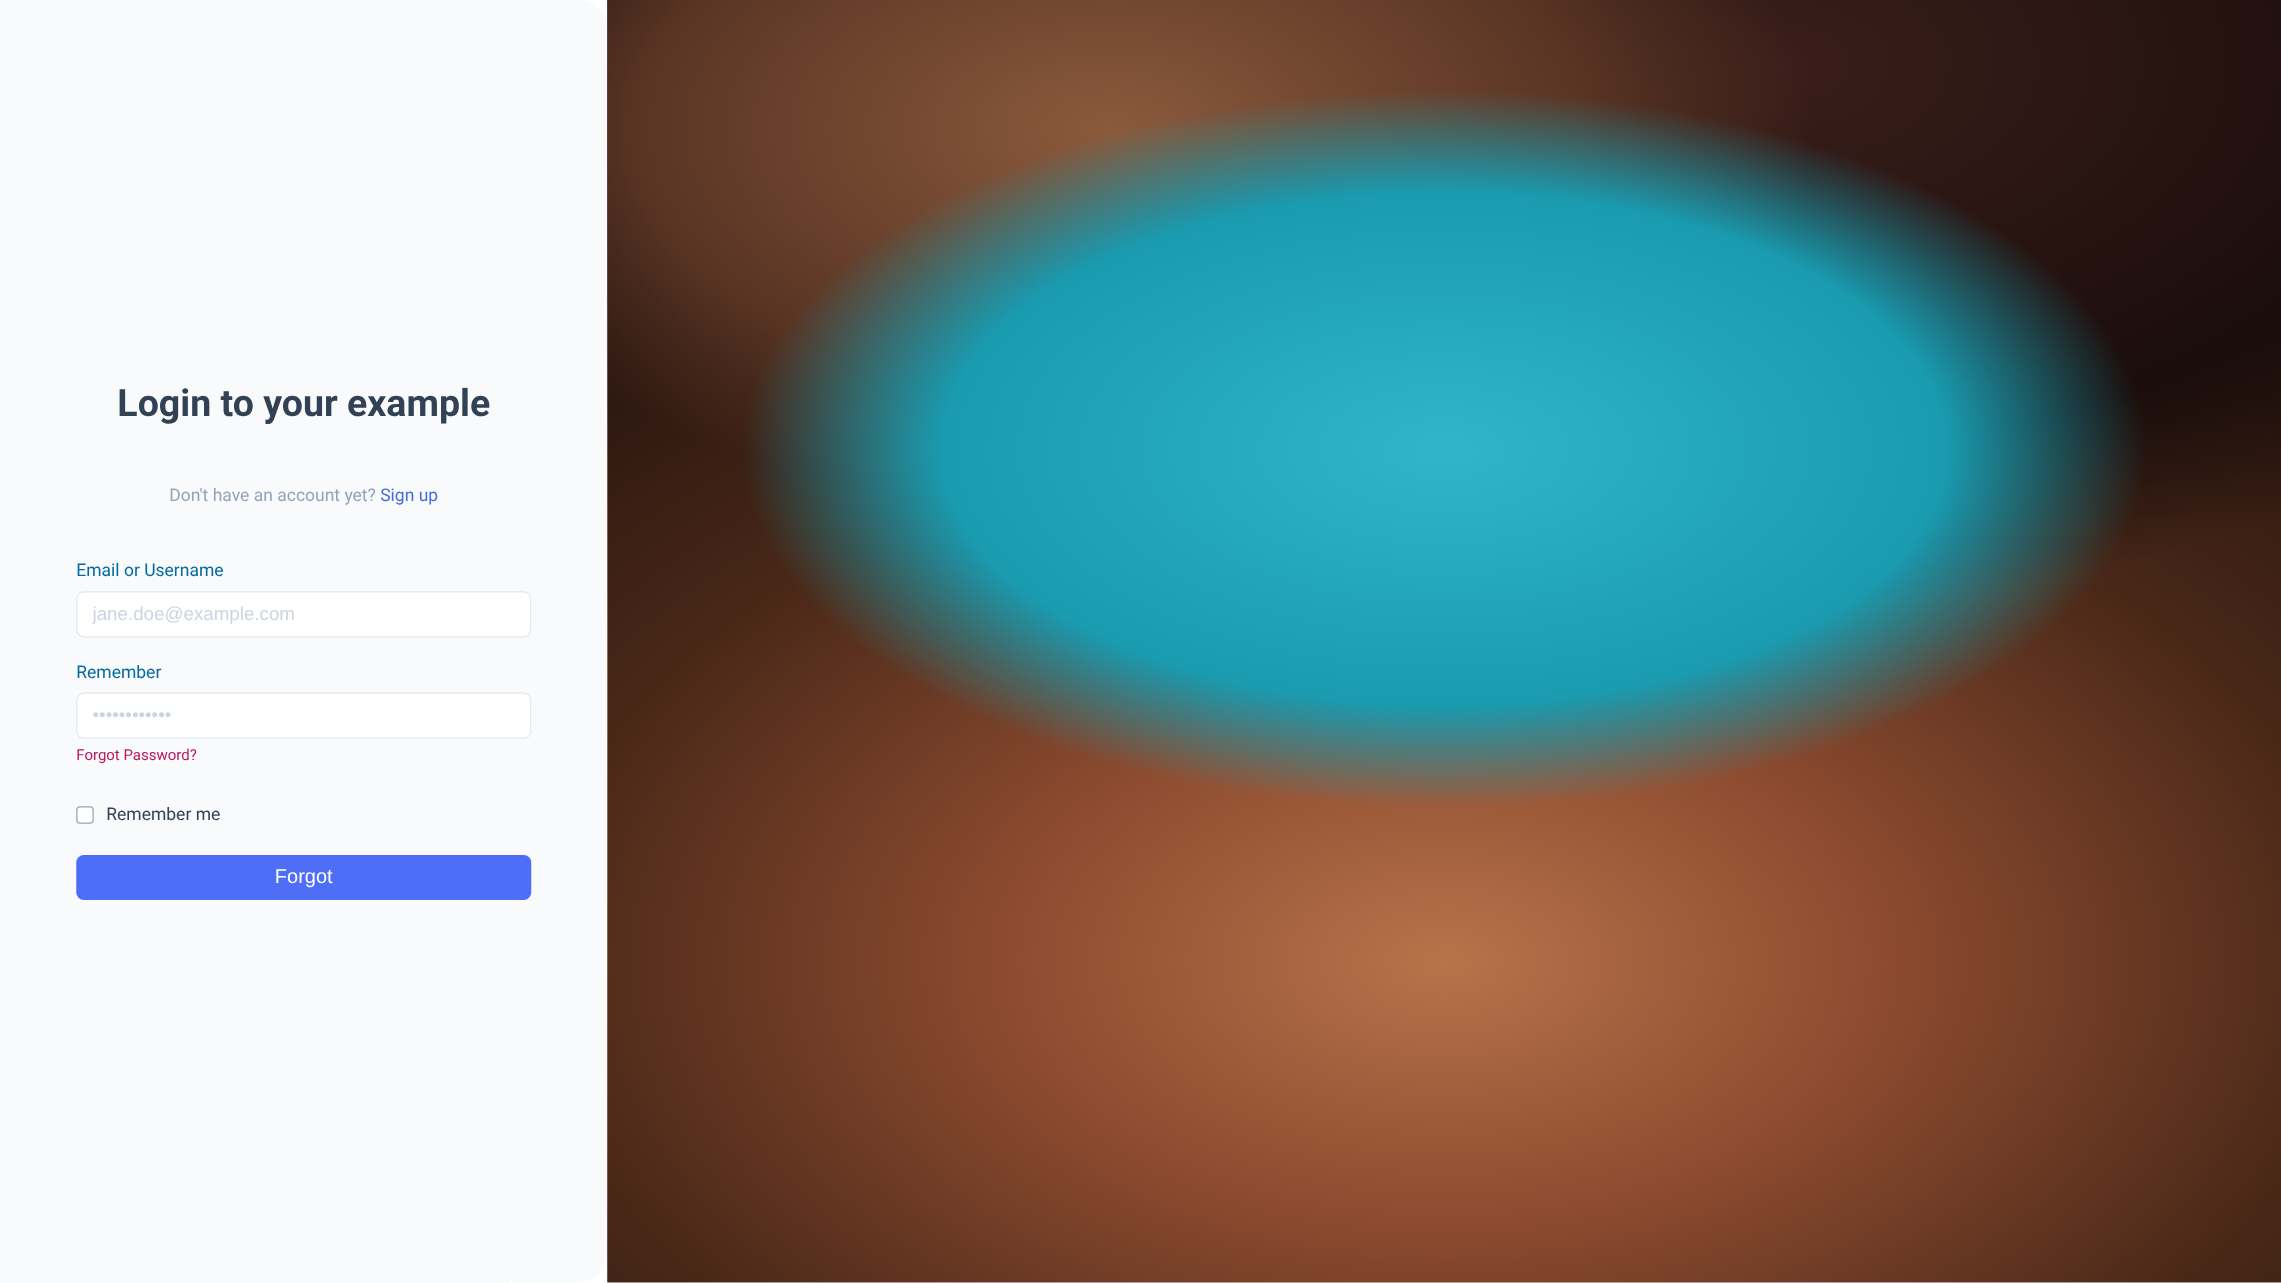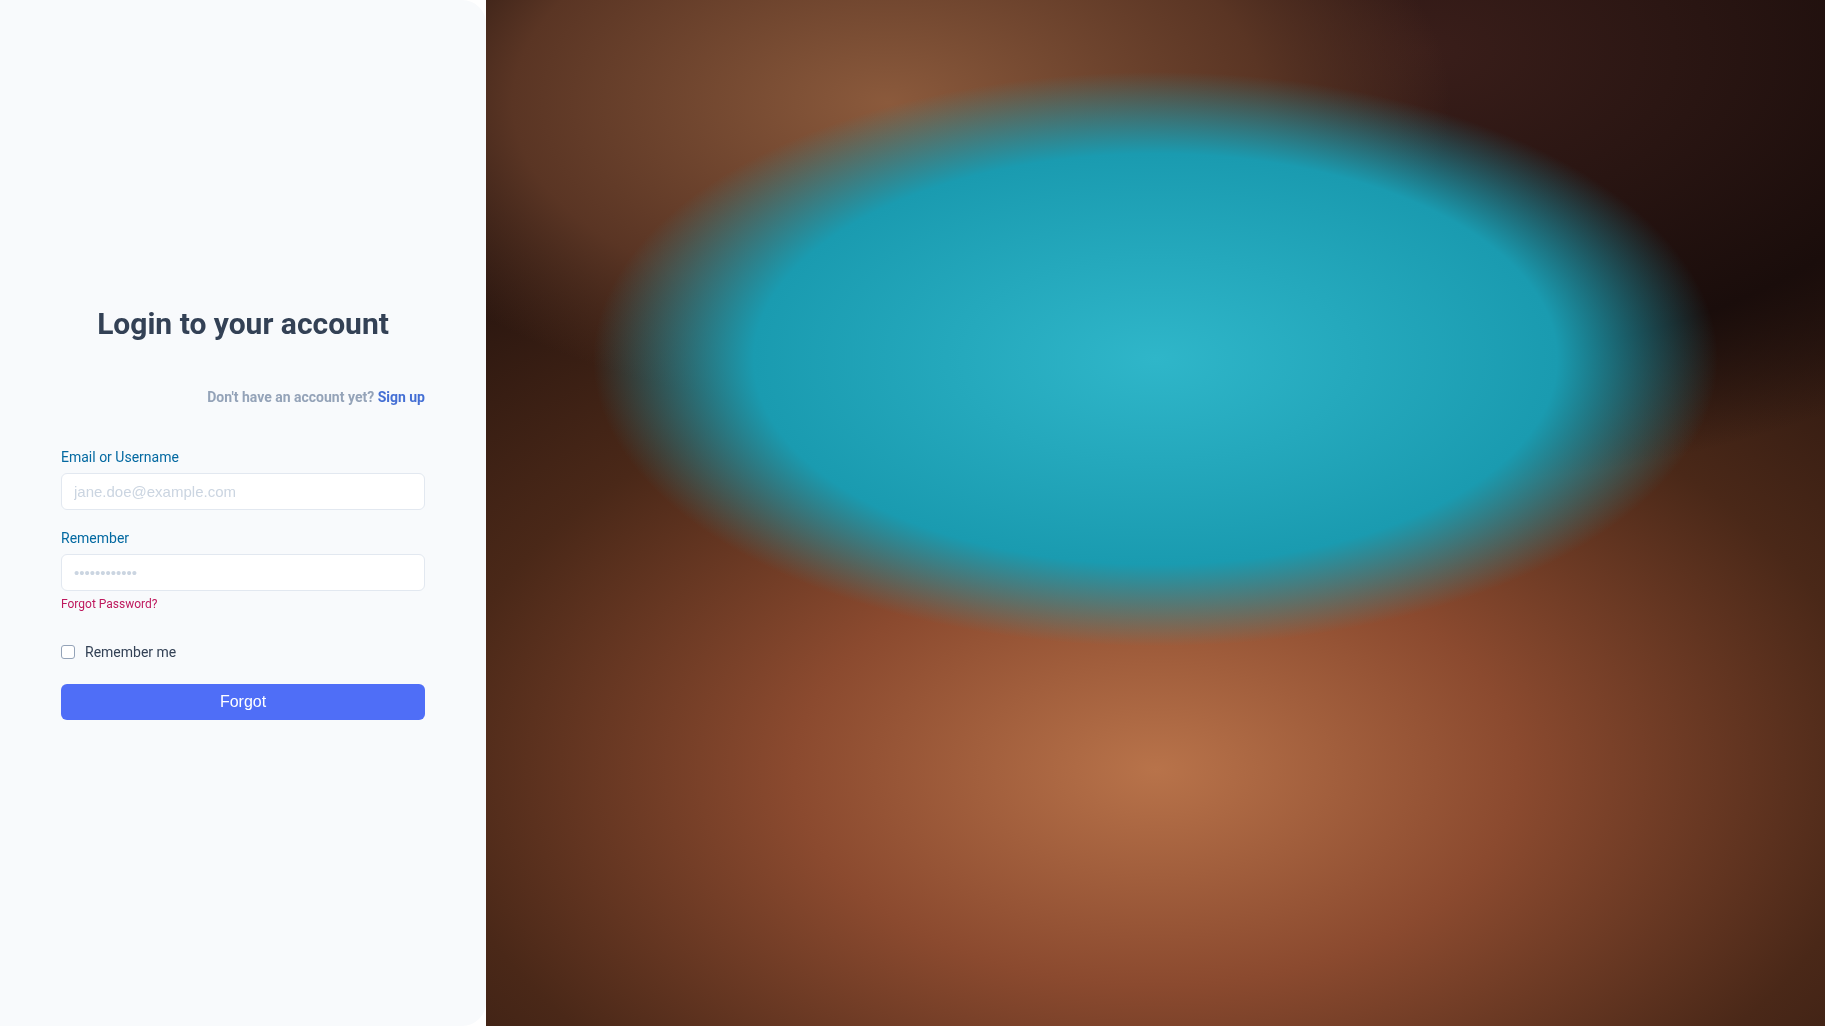--- a/index.html
+++ b/index.html
@@ -26,25 +26,24 @@
       background-blend-mode: normal, normal, normal, normal, normal;
     }
     .title {
       font-size: 30px;
       font-weight: 700;
       color: #334155;
       text-align: center;
       margin-bottom: 48px;
     }
     .signup-prompt {
-      text-align: right;
+      text-align: center;
       font-size: 14px;
       color: #94a3b8;
       margin-bottom: 44px;
-      font-weight: bold;
     }
     .signup-link {
       color: #446fd4;
       text-decoration: none;
     }
     .field-group { margin-bottom: 20px; }
     .field-label {
       display: block;
       font-size: 14px;
       color: #0369a1;
@@ -92,21 +91,21 @@
       border-radius: 6px;
       font-size: 16px;
       cursor: pointer;
     }
   </style>
 </head>
 <body>
 
 <div class="container">
   <div class="left-panel">
-    <h1 class="title">Login to your account</h1>
+    <h1 class="title">Login to your example</h1>
 
     <p class="signup-prompt">
       <span>Don't have an account yet? </span><a href="#" class="signup-link">Sign up</a>
     </p>
 
     <div class="field-group">
       <label class="field-label">Email or Username</label>
       <input type="text" class="text-input" placeholder="jane.doe@example.com" style="">
     </div>
 

